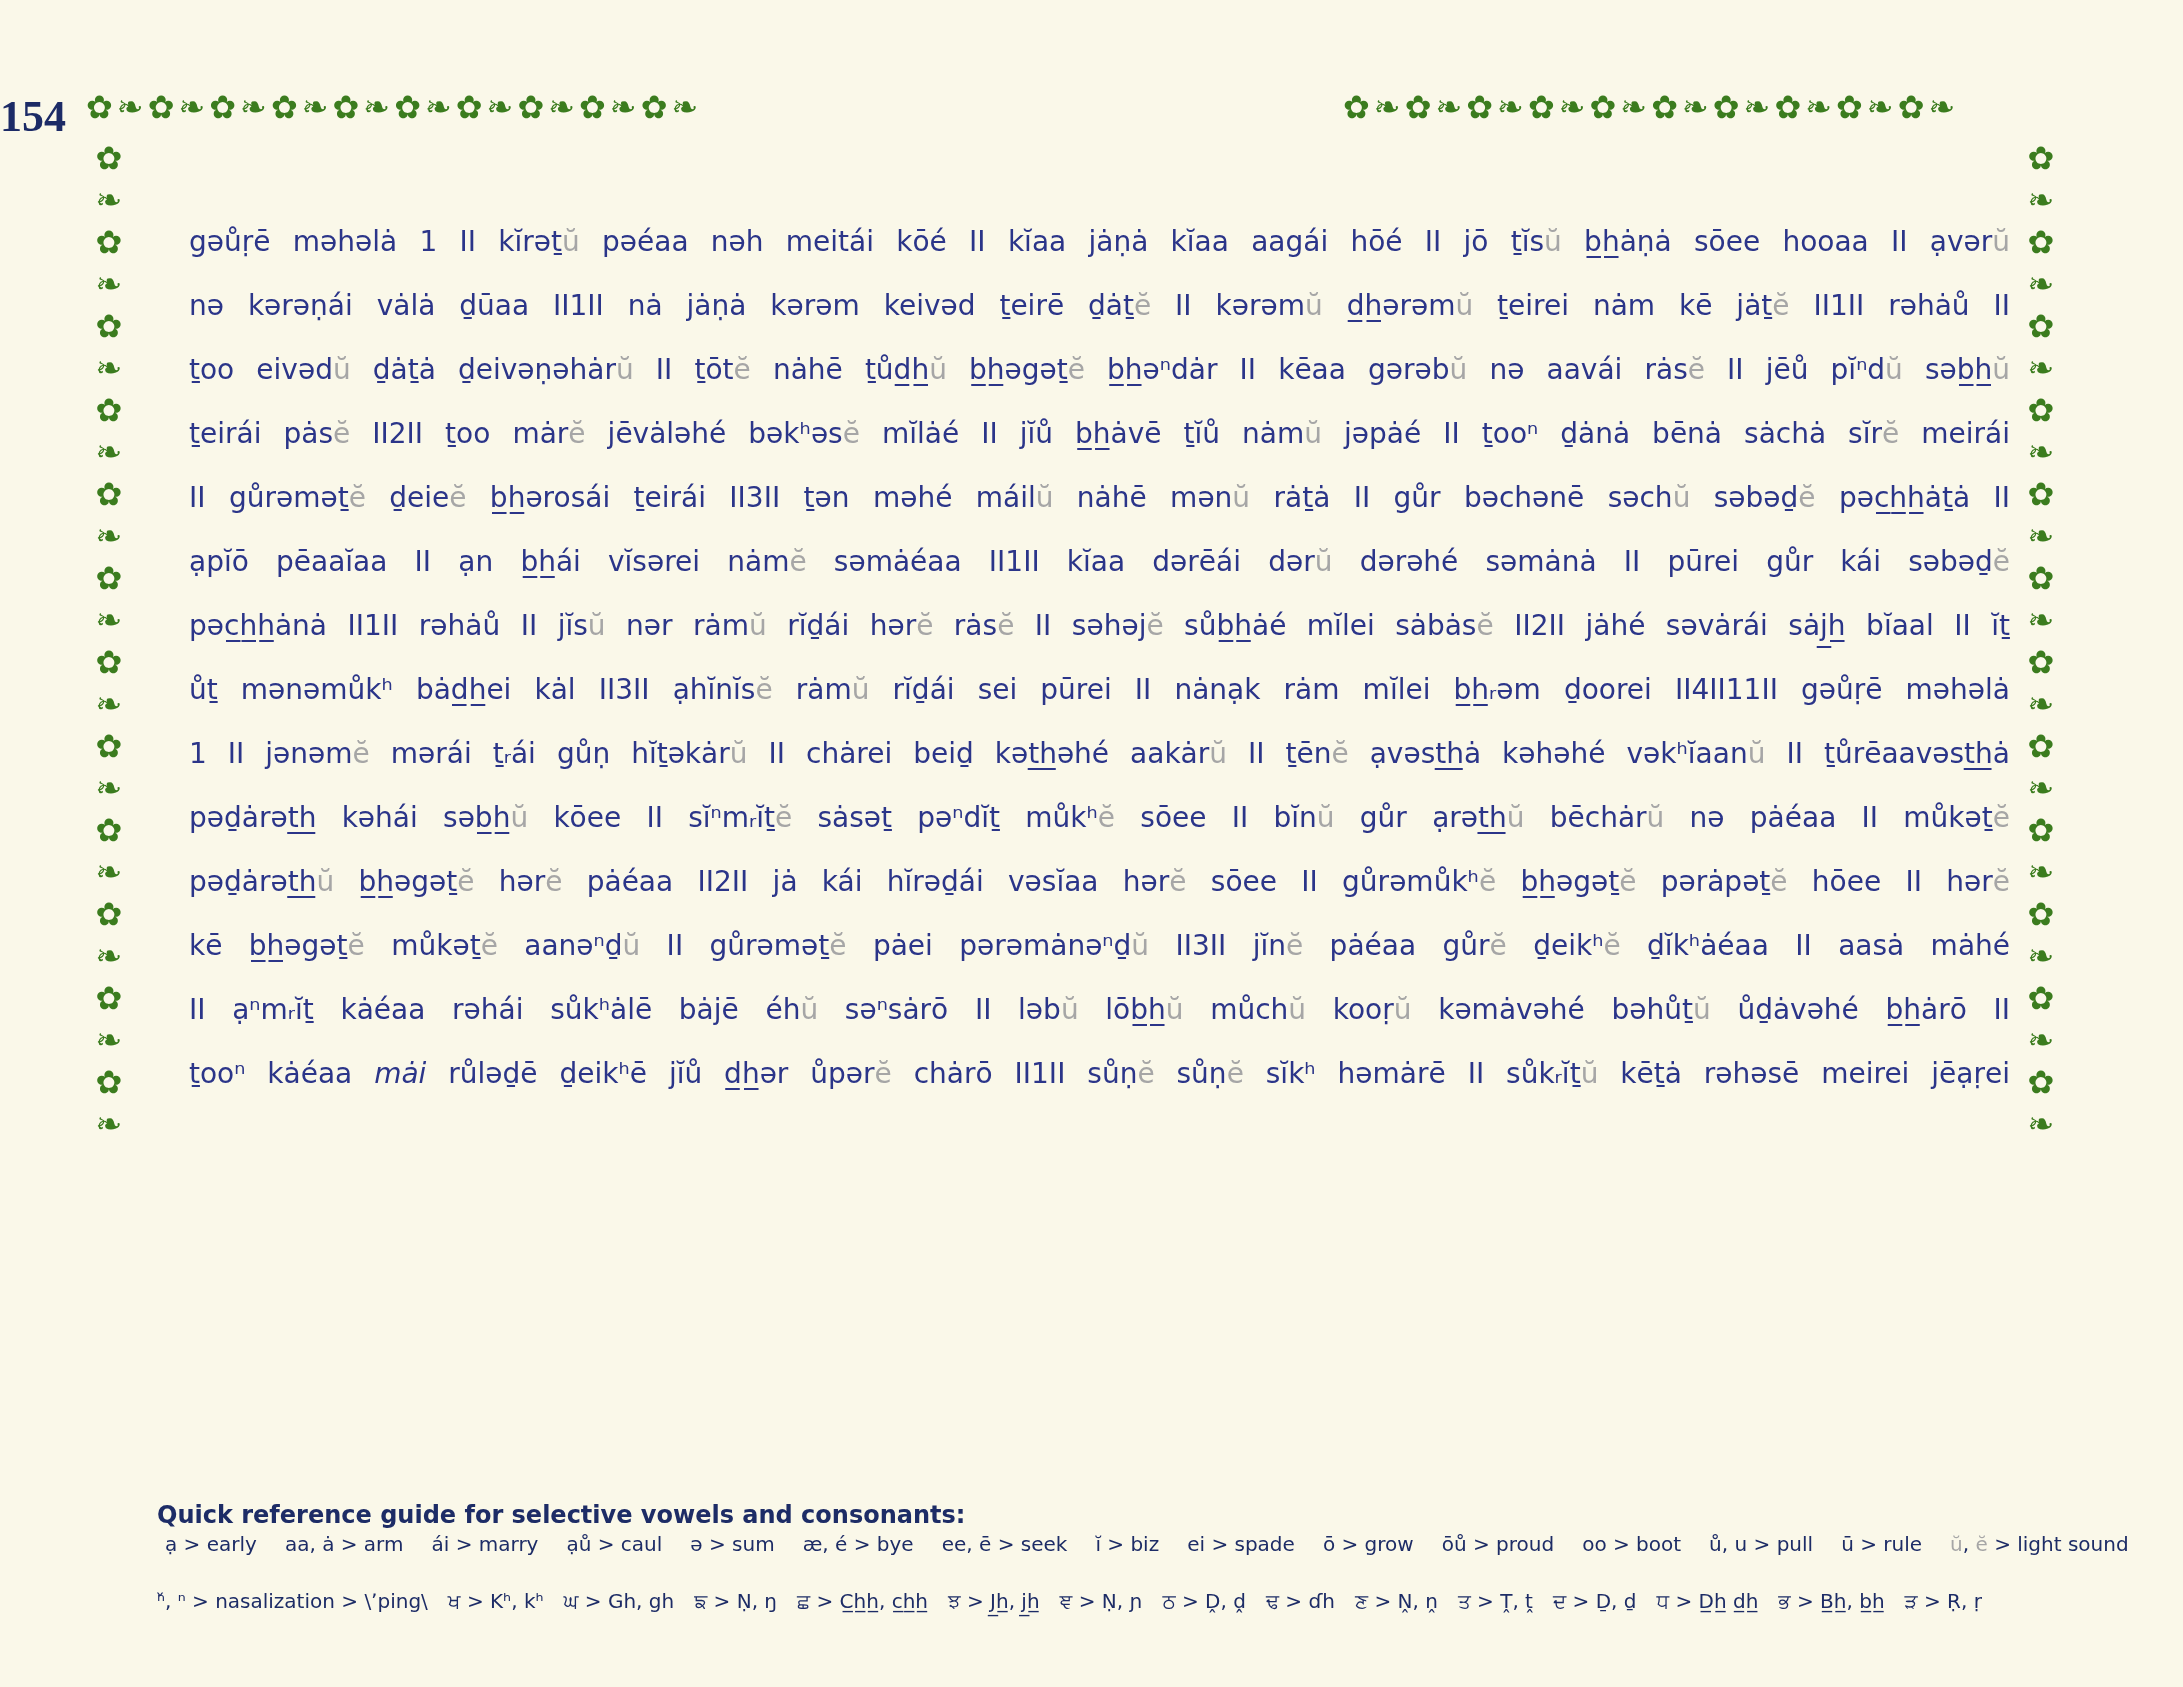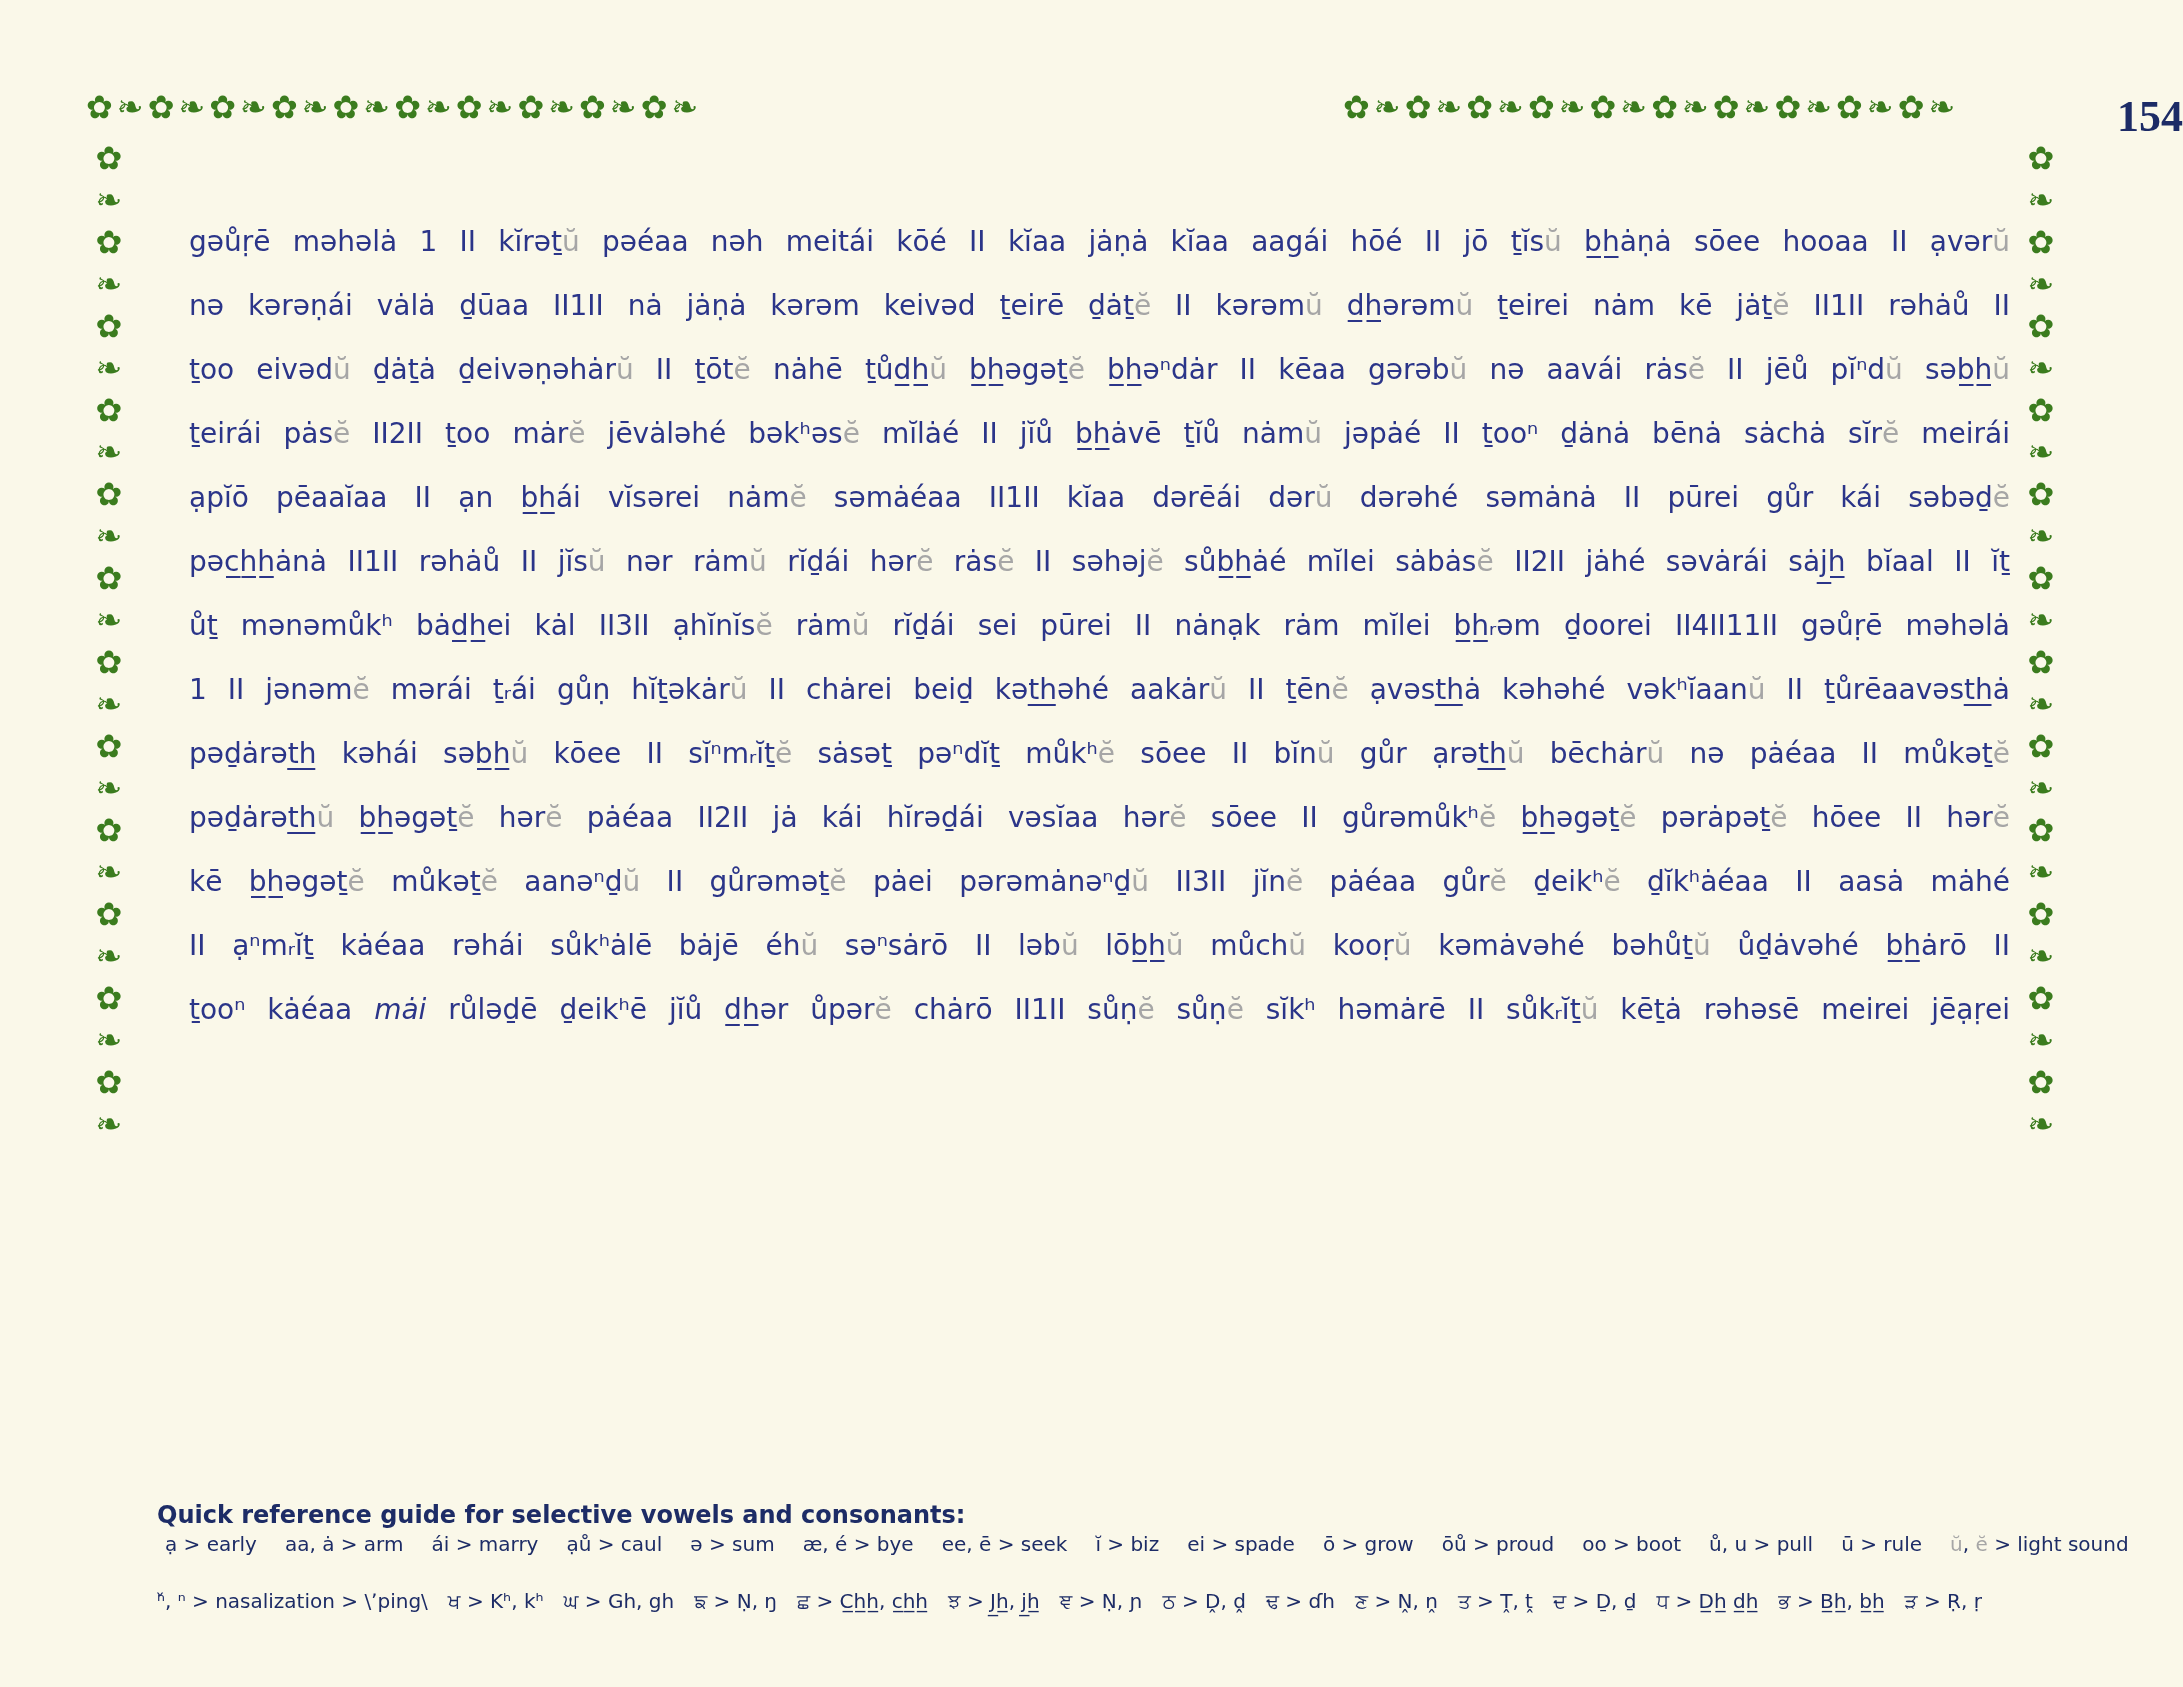--- a/index.html
+++ b/index.html
@@ -5,21 +5,21 @@
   html,body { margin:0; padding:0; }
   body {
     width:2183px; height:1687px;
     background:#faf8e9;
     position:relative;
     font-family:"DejaVu Sans","Liberation Sans",sans-serif;
     overflow:hidden;
   }
   .page-number {
     position:absolute; top:91px; left:0; width:2183px;
-    text-align:right;
+    text-align:left;
     font-family:"Liberation Serif","DejaVu Serif",serif;
     font-weight:bold; font-size:44px; color:#1c2b66;
   }
   .ornament { color:#3b7c1e; overflow:hidden; position:absolute; line-height:1; }
   .ornament.h { font-size:32px; letter-spacing:4px; height:48px; top:91px; white-space:nowrap; }
   .ornament.v {
     font-size:32px; letter-spacing:4px; width:40px; top:139px; height:992px;
     writing-mode:vertical-rl; white-space:nowrap;
   }
   .ornament.h.left  { left:86px;  width:672px; }
@@ -55,20 +55,21 @@
 <div class="ornament v left">✿❧✿❧✿❧✿❧✿❧✿❧✿❧✿❧✿❧✿❧✿❧✿❧✿❧✿❧✿❧</div>
 <div class="ornament v right">✿❧✿❧✿❧✿❧✿❧✿❧✿❧✿❧✿❧✿❧✿❧✿❧✿❧✿❧✿❧</div>
 
 <div class="page-number">154</div>
 
 <div class="text-block">
   <div class="line translit">gəůṛē məhəlȧ 1 II kĭrəṯ<span class="lt">ŭ</span> pəéaa nəh meitái kōé II kĭaa jȧṇȧ kĭaa aagái hōé II jō ṯĭs<span class="lt">ŭ</span> b̲h̲ȧṇȧ sōee hooaa II ạvər<span class="lt">ŭ</span></div>
   <div class="line translit">nə kərəṇái vȧlȧ ḏūaa II1II nȧ jȧṇȧ kərəm keivəd ṯeirē ḏȧṯ<span class="lt">ĕ</span> II kərəm<span class="lt">ŭ</span> d̲h̲ərəm<span class="lt">ŭ</span> ṯeirei nȧm kē jȧṯ<span class="lt">ĕ</span> II1II rəhȧů II</div>
   <div class="line translit">ṯoo eivəd<span class="lt">ŭ</span> ḏȧṯȧ ḏeivəṇəhȧr<span class="lt">ŭ</span> II ṯōt<span class="lt">ĕ</span> nȧhē ṯůd̲h̲<span class="lt">ŭ</span> b̲h̲əgəṯ<span class="lt">ĕ</span> b̲h̲əⁿdȧr II kēaa gərəb<span class="lt">ŭ</span> nə aavái rȧs<span class="lt">ĕ</span> II jēů pĭⁿd<span class="lt">ŭ</span> səb̲h̲<span class="lt">ŭ</span></div>
   <div class="line translit">ṯeirái pȧs<span class="lt">ĕ</span> II2II ṯoo mȧr<span class="lt">ĕ</span> jēvȧləhé bəkʰəs<span class="lt">ĕ</span> mĭlȧé II jĭů b̲h̲ȧvē ṯĭů nȧm<span class="lt">ŭ</span> jəpȧé II ṯooⁿ ḏȧnȧ bēnȧ sȧchȧ sĭr<span class="lt">ĕ</span> meirái</div>
+  <div class="line translit">II gůrəməṯ<span class="lt">ĕ</span> ḏeie<span class="lt">ĕ</span> b̲h̲ərosái ṯeirái II3II ṯən məhé máil<span class="lt">ŭ</span> nȧhē mən<span class="lt">ŭ</span> rȧṯȧ II gůr bəchənē səch<span class="lt">ŭ</span> səbəḏ<span class="lt">ĕ</span> pəc̲h̲h̲ȧṯȧ II</div>
   <div class="line translit">ạpĭō pēaaĭaa II ạn b̲h̲ái vĭsərei nȧm<span class="lt">ĕ</span> səmȧéaa II1II kĭaa dərēái dər<span class="lt">ŭ</span> dərəhé səmȧnȧ II pūrei gůr kái səbəḏ<span class="lt">ĕ</span></div>
   <div class="line translit">pəc̲h̲h̲ȧnȧ II1II rəhȧů II jĭs<span class="lt">ŭ</span> nər rȧm<span class="lt">ŭ</span> rĭḏái hər<span class="lt">ĕ</span> rȧs<span class="lt">ĕ</span> II səhəj<span class="lt">ĕ</span> sůb̲h̲ȧé mĭlei sȧbȧs<span class="lt">ĕ</span> II2II jȧhé səvȧrái sȧj̲h̲ bĭaal II ĭṯ</div>
   <div class="line translit">ůṯ mənəmůkʰ bȧd̲h̲ei kȧl II3II ạhĭnĭs<span class="lt">ĕ</span> rȧm<span class="lt">ŭ</span> rĭḏái sei pūrei II nȧnạk rȧm mĭlei b̲h̲ᵣəm ḏoorei II4II11II gəůṛē məhəlȧ</div>
   <div class="line translit">1 II jənəm<span class="lt">ĕ</span> mərái ṯᵣái gůṇ hĭṯəkȧr<span class="lt">ŭ</span> II chȧrei beiḏ kət̲h̲əhé aakȧr<span class="lt">ŭ</span> II ṯēn<span class="lt">ĕ</span> ạvəst̲h̲ȧ kəhəhé vəkʰĭaan<span class="lt">ŭ</span> II ṯůrēaavəst̲h̲ȧ</div>
   <div class="line translit">pəḏȧrət̲h̲ kəhái səb̲h̲<span class="lt">ŭ</span> kōee II sĭⁿmᵣĭṯ<span class="lt">ĕ</span> sȧsəṯ pəⁿdĭṯ můkʰ<span class="lt">ĕ</span> sōee II bĭn<span class="lt">ŭ</span> gůr ạrət̲h̲<span class="lt">ŭ</span> bēchȧr<span class="lt">ŭ</span> nə pȧéaa II můkəṯ<span class="lt">ĕ</span></div>
   <div class="line translit">pəḏȧrət̲h̲<span class="lt">ŭ</span> b̲h̲əgəṯ<span class="lt">ĕ</span> hər<span class="lt">ĕ</span> pȧéaa II2II jȧ kái hĭrəḏái vəsĭaa hər<span class="lt">ĕ</span> sōee II gůrəmůkʰ<span class="lt">ĕ</span> b̲h̲əgəṯ<span class="lt">ĕ</span> pərȧpəṯ<span class="lt">ĕ</span> hōee II hər<span class="lt">ĕ</span></div>
   <div class="line translit">kē b̲h̲əgəṯ<span class="lt">ĕ</span> můkəṯ<span class="lt">ĕ</span> aanəⁿḏ<span class="lt">ŭ</span> II gůrəməṯ<span class="lt">ĕ</span> pȧei pərəmȧnəⁿḏ<span class="lt">ŭ</span> II3II jĭn<span class="lt">ĕ</span> pȧéaa gůr<span class="lt">ĕ</span> ḏeikʰ<span class="lt">ĕ</span> ḏĭkʰȧéaa II aasȧ mȧhé</div>
   <div class="line translit">II ạⁿmᵣĭṯ kȧéaa rəhái sůkʰȧlē bȧjē éh<span class="lt">ŭ</span> səⁿsȧrō II ləb<span class="lt">ŭ</span> lōb̲h̲<span class="lt">ŭ</span> můch<span class="lt">ŭ</span> kooṛ<span class="lt">ŭ</span> kəmȧvəhé bəhůṯ<span class="lt">ŭ</span> ůḏȧvəhé b̲h̲ȧrō II</div>
   <div class="line translit">ṯooⁿ kȧéaa <i>mȧi</i> růləḏē ḏeikʰē jĭů d̲h̲ər ůpər<span class="lt">ĕ</span> chȧrō II1II sůṇ<span class="lt">ĕ</span> sůṇ<span class="lt">ĕ</span> sĭkʰ həmȧrē II sůkᵣĭṯ<span class="lt">ŭ</span> kēṯȧ rəhəsē meirei jēạṛei</div>
 </div>

